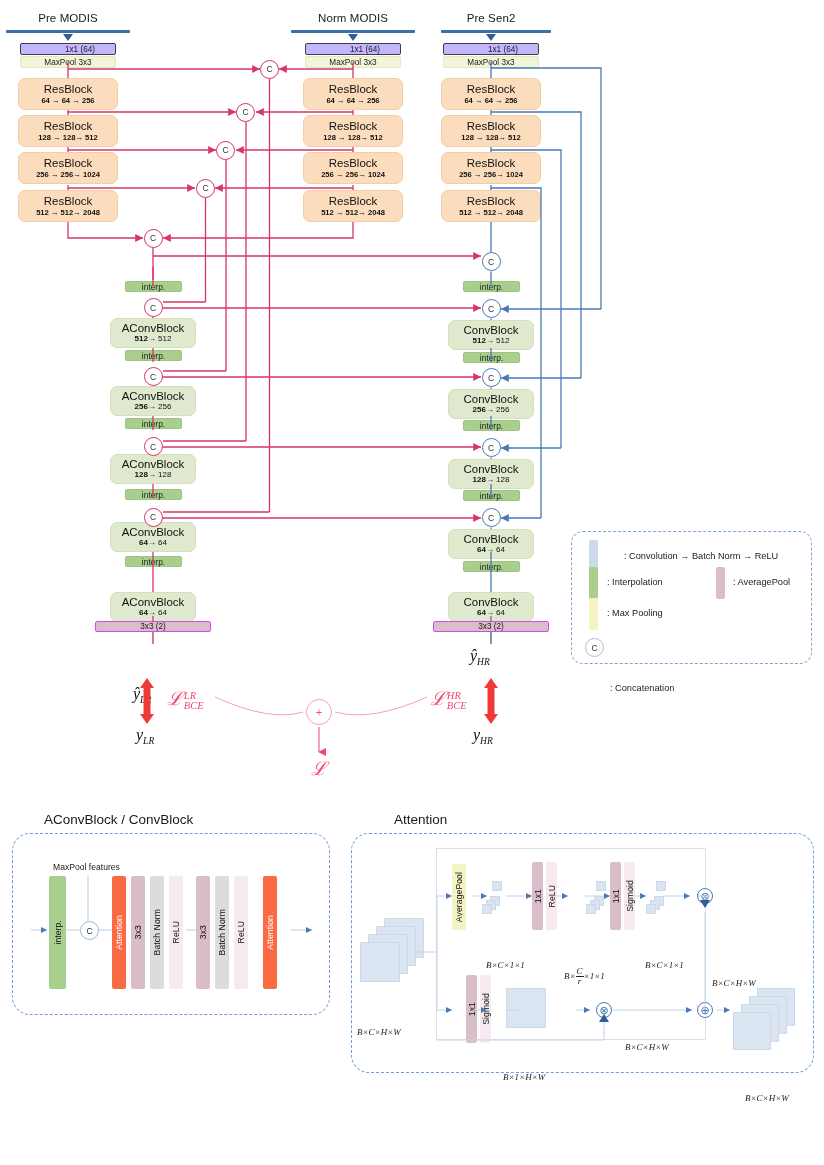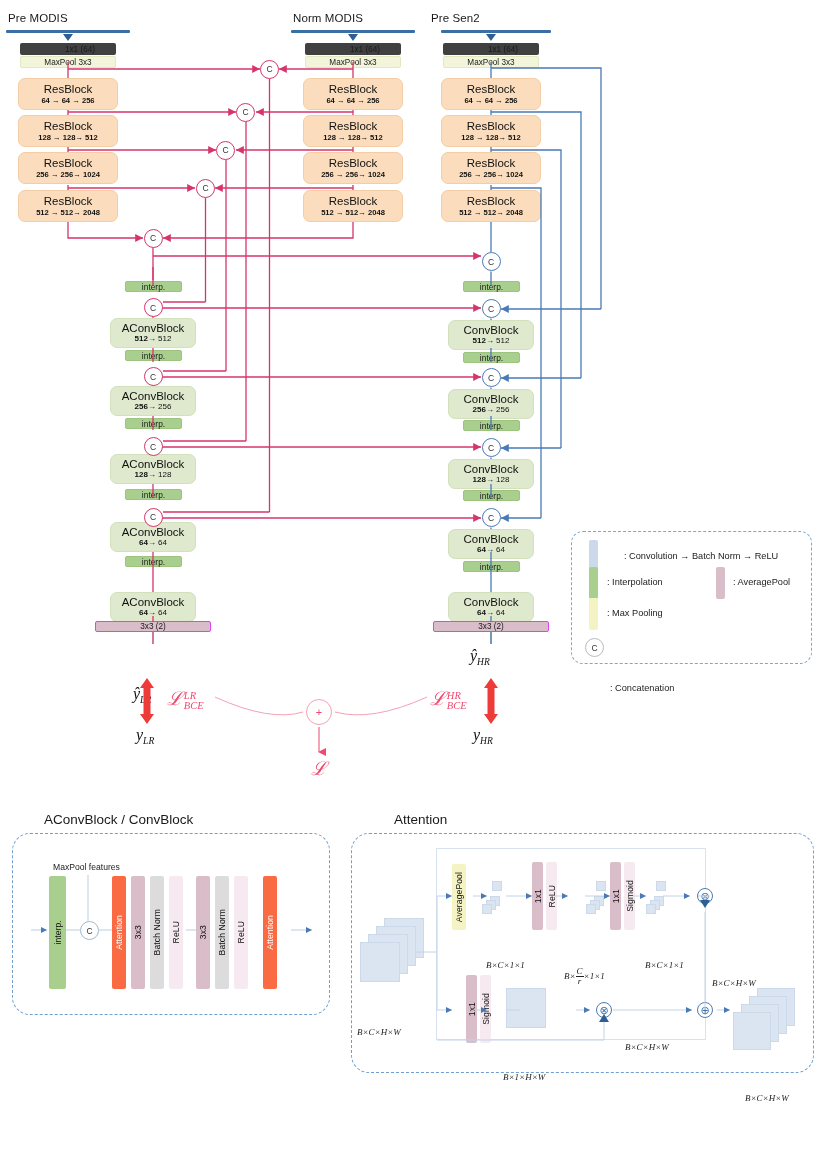--- a/index.html
+++ b/index.html
@@ -12,20 +12,21 @@
     position: relative;
     width: 824px;
     height: 1165px;
     background: #ffffff;
     overflow: hidden;
   }
 
   
   .col-title {
     position: absolute;
+    text-align: center;
     font-size: 11.5px;
     color: #1a1a1a;
     letter-spacing: .1px;
   }
   .col-rule {
     position: absolute;
     height: 3px;
     background: #3b6ea5;
     border-radius: 1px;
   }
@@ -50,21 +51,21 @@
   .bar {
     position: absolute;
     display: flex;
     align-items: center;
     justify-content: center;
     font-size: 8.2px;
     color: #1b1b1b;
     border-radius: 2px;
     white-space: nowrap;
   }
-  .bar.conv1x1 { background: #a3a3a3; border: 6px solid #404040; padding-left: 24px; }
+  .bar.conv1x1 { background: #c4b5fd; border: 1px solid #404040; padding-left: 24px; }
   .bar.maxpool { background: #f2f5da; border: 1px solid #e2e8c2; }
   .bar.interp  { background: #a9cf8f; border: 1px solid #9cc47f; color: #1b1b1b; font-size: 8.4px; }
   .bar.convout { background: #d9bdc9; border: 1px solid #d946ef; }
 
   .resblock {
     background: #fbddbd;
     border: 1px solid #f2cda6;
     border-radius: 7px;
   }
   .resblock .t1 { font-size: 11.5px; color: #111; }

